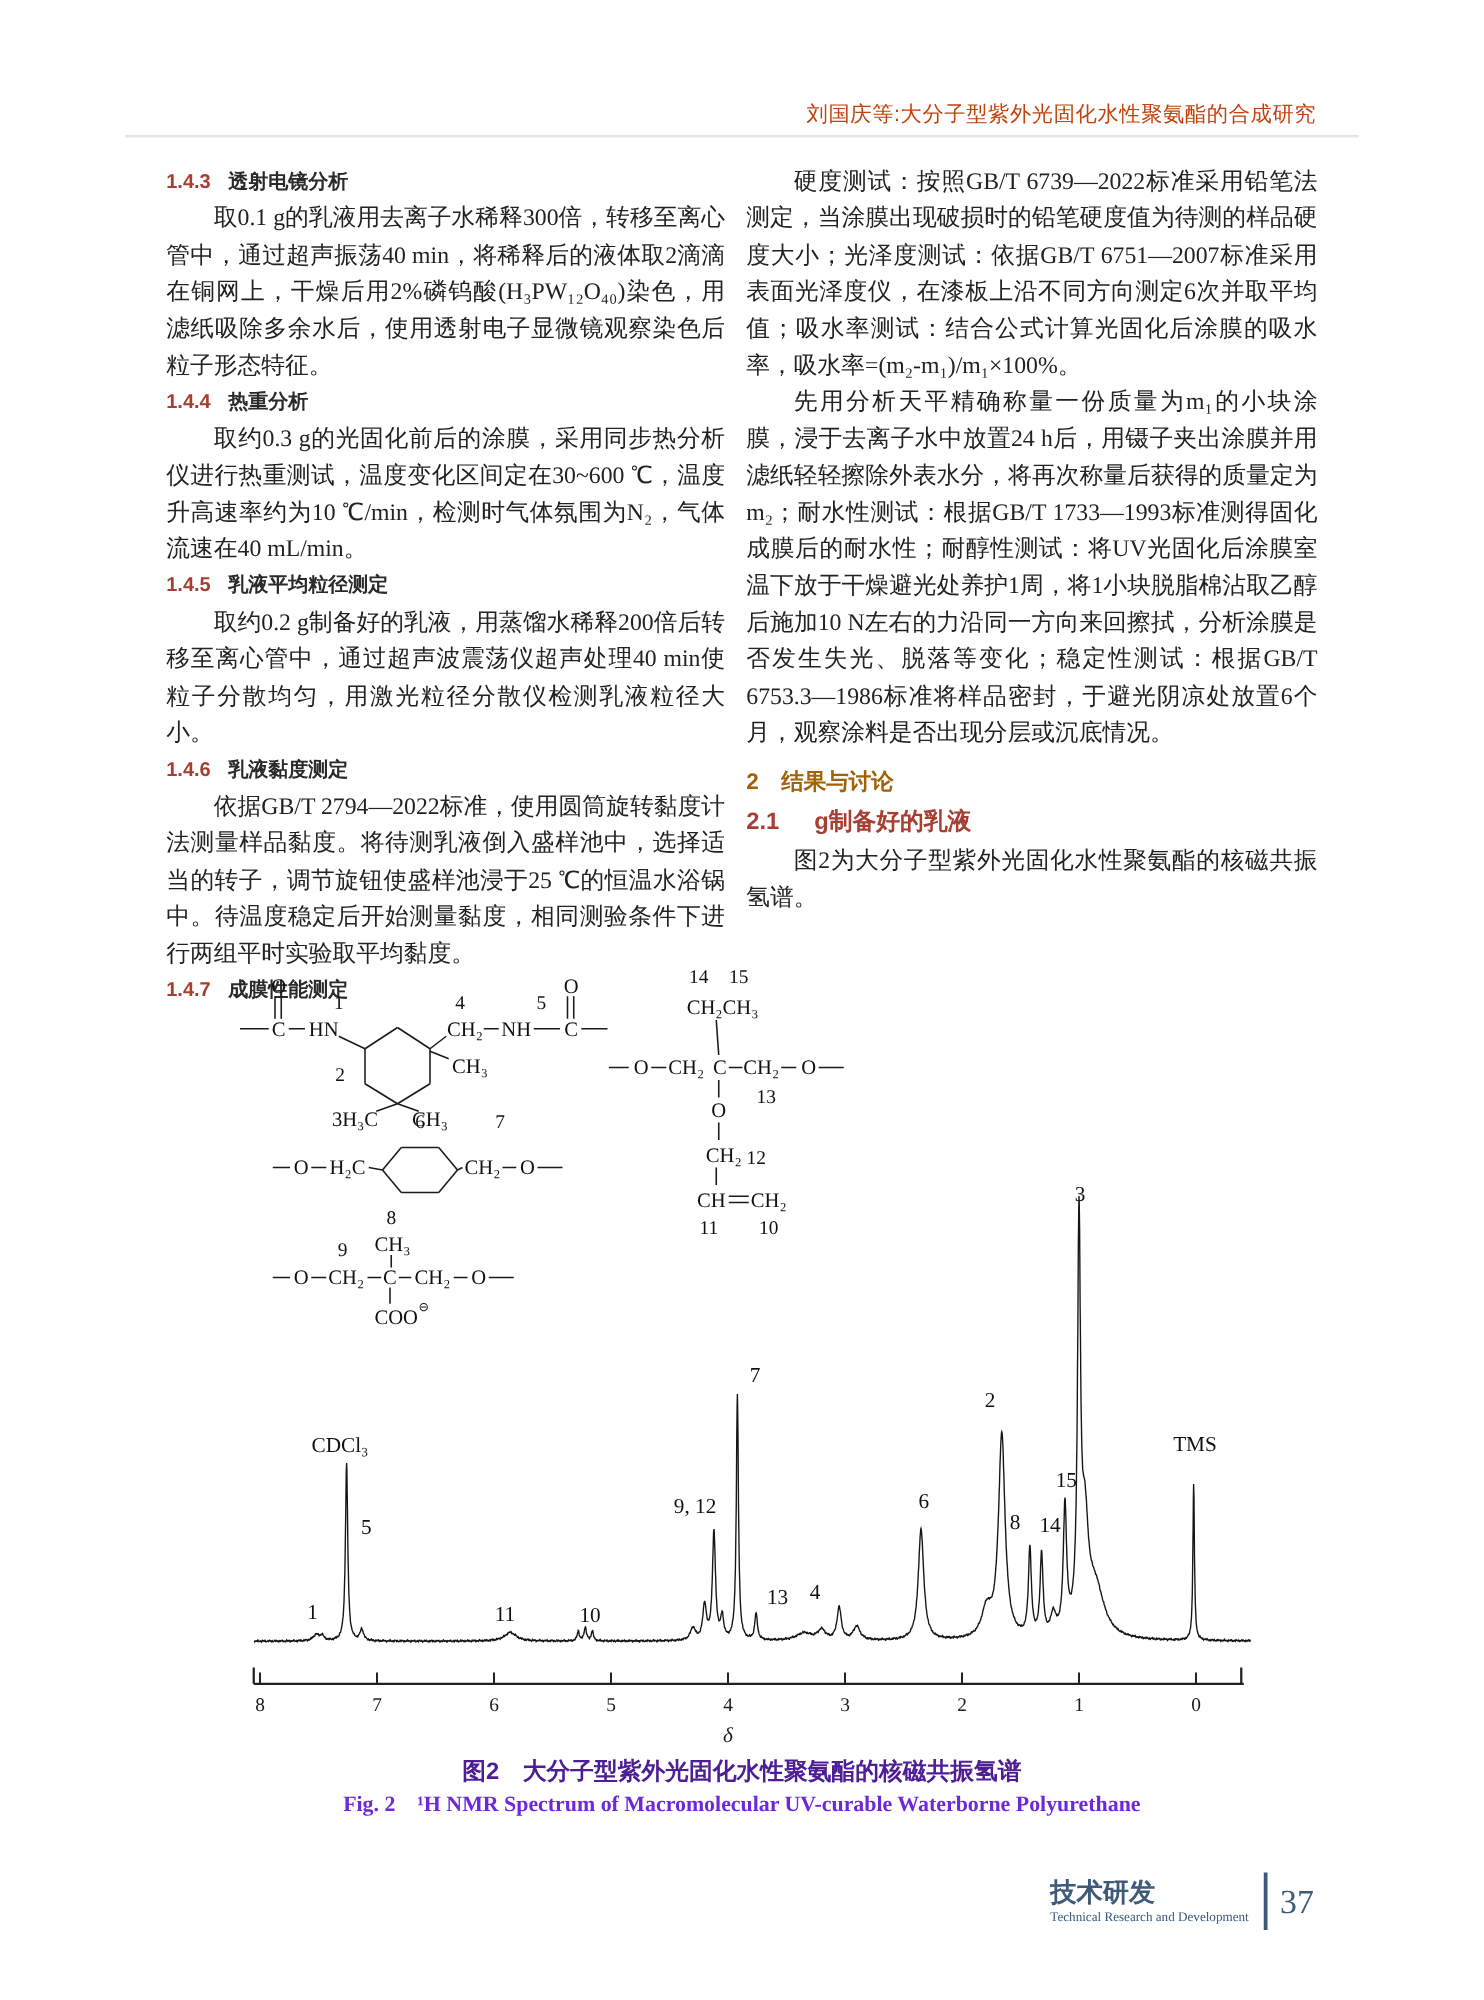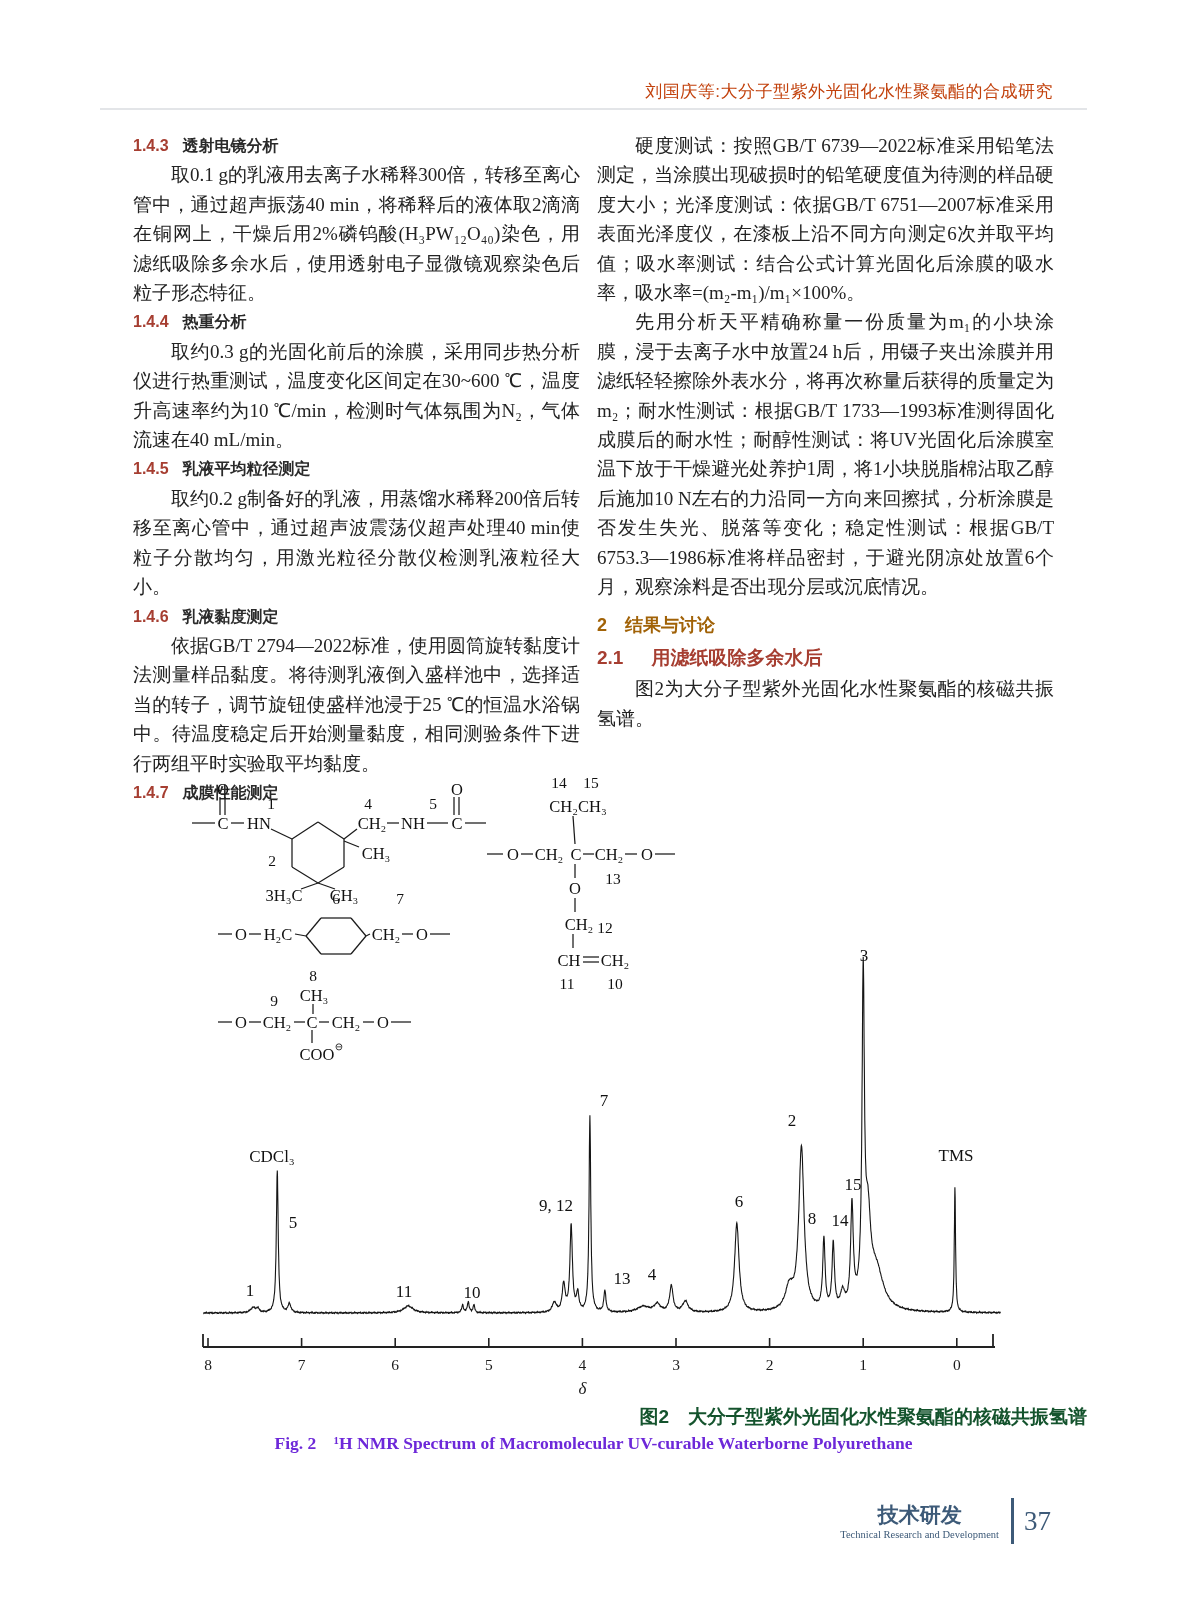--- a/index.html
+++ b/index.html
@@ -15,26 +15,26 @@
   .subsec{font-family:"Liberation Sans",sans-serif;font-weight:700;font-size:16px;color:#2a2a2a;}
   .subsec .num{color:#a63e31;margin-right:14px;font-weight:700;}
   .sec2{margin:9px 0 3px 0;font-family:"Liberation Sans",sans-serif;color:#a16207;
         font-size:18px;font-weight:700;}
   .sec2 .num{margin-right:18px;}
   .sec21{margin:3px 0 2px 0;font-family:"Liberation Sans",sans-serif;color:#a63e31;
          font-size:19px;font-weight:700;}
   .sec21 .num{margin-right:28px;}
   .struct{position:absolute;}
   #nmr{position:absolute;left:190px;top:930px;}
-  .caption-zh{position:absolute;top:1404px;left:100px;width:987px;text-align:right;
-              font-family:"Liberation Sans",sans-serif;font-weight:700;font-size:19px;color:#14532d;}
+  .caption-zh{position:absolute;top:1404px;left:100px;width:987px;text-align:center;
+              font-family:"Liberation Sans",sans-serif;font-weight:700;font-size:19px;color:#4c1d95;}
   .caption-en{position:absolute;top:1431px;left:100px;width:987px;text-align:center;
               font-weight:700;font-size:17.5px;color:#6d28d9;}
   .footer{position:absolute;top:1498px;right:136px;display:flex;align-items:center;}
-  .footer-labels{text-align:center;color:#3d5a78;}
+  .footer-labels{text-align:left;color:#3d5a78;}
   .footer-zh{font-family:"Liberation Sans",sans-serif;font-weight:700;font-size:21px;line-height:24px;}
   .footer-en{font-size:10.5px;margin-top:2px;}
   .footer-bar{width:3px;height:46px;background:#3d5a78;margin:0 10px 0 12px;}
   .footer-page{font-size:27px;color:#3d5a78;}
 </style>
 </head>
 <body>
 
 <div class="page">
 
@@ -63,21 +63,21 @@
     </div>
   </div>
 
   <div class="col col-right">
     <p class="par">硬度测试：按照GB/T 6739—2022标准采用铅笔法测定，当涂膜出现破损时的铅笔硬度值为待测的样品硬度大小；光泽度测试：依据GB/T 6751—2007标准采用表面光泽度仪，在漆板上沿不同方向测定6次并取平均值；吸水率测试：结合公式计算光固化后涂膜的吸水率，吸水率=(m₂-m₁)/m₁×100%。</p>
     <p class="par">先用分析天平精确称量一份质量为m₁的小块涂膜，浸于去离子水中放置24 h后，用镊子夹出涂膜并用滤纸轻轻擦除外表水分，将再次称量后获得的质量定为m₂；耐水性测试：根据GB/T 1733—1993标准测得固化成膜后的耐水性；耐醇性测试：将UV光固化后涂膜室温下放于干燥避光处养护1周，将1小块脱脂棉沾取乙醇后施加10 N左右的力沿同一方向来回擦拭，分析涂膜是否发生失光、脱落等变化；稳定性测试：根据GB/T 6753.3—1986标准将样品密封，于避光阴凉处放置6个月，观察涂料是否出现分层或沉底情况。</p>
     <div class="sec2">
       <span class="num">2</span><span>结果与讨论</span>
     </div>
     <div class="sec21">
-      <span class="num">2.1</span><span>用滤纸吸除多余水后</span>
+      <span class="num">2.1</span><span>g制备好的乳液</span>
     </div>
     <p class="par">图2为大分子型紫外光固化水性聚氨酯的核磁共振氢谱。</p>
   </div>
 
   <div id="structures">
       <svg class="struct" width="305" height="130" style="left: 187px; top: 775px;">
         <line x1="5" y1="48" x2="28" y2="48" stroke="#1b1b1b" stroke-width="1.25"></line>
         <line x1="33" y1="22" x2="33" y2="40" stroke="#1b1b1b" stroke-width="1.25"></line>
         <line x1="38" y1="22" x2="38" y2="40" stroke="#1b1b1b" stroke-width="1.25"></line>
         <line x1="44" y1="48" x2="57" y2="48" stroke="#1b1b1b" stroke-width="1.25"></line>

